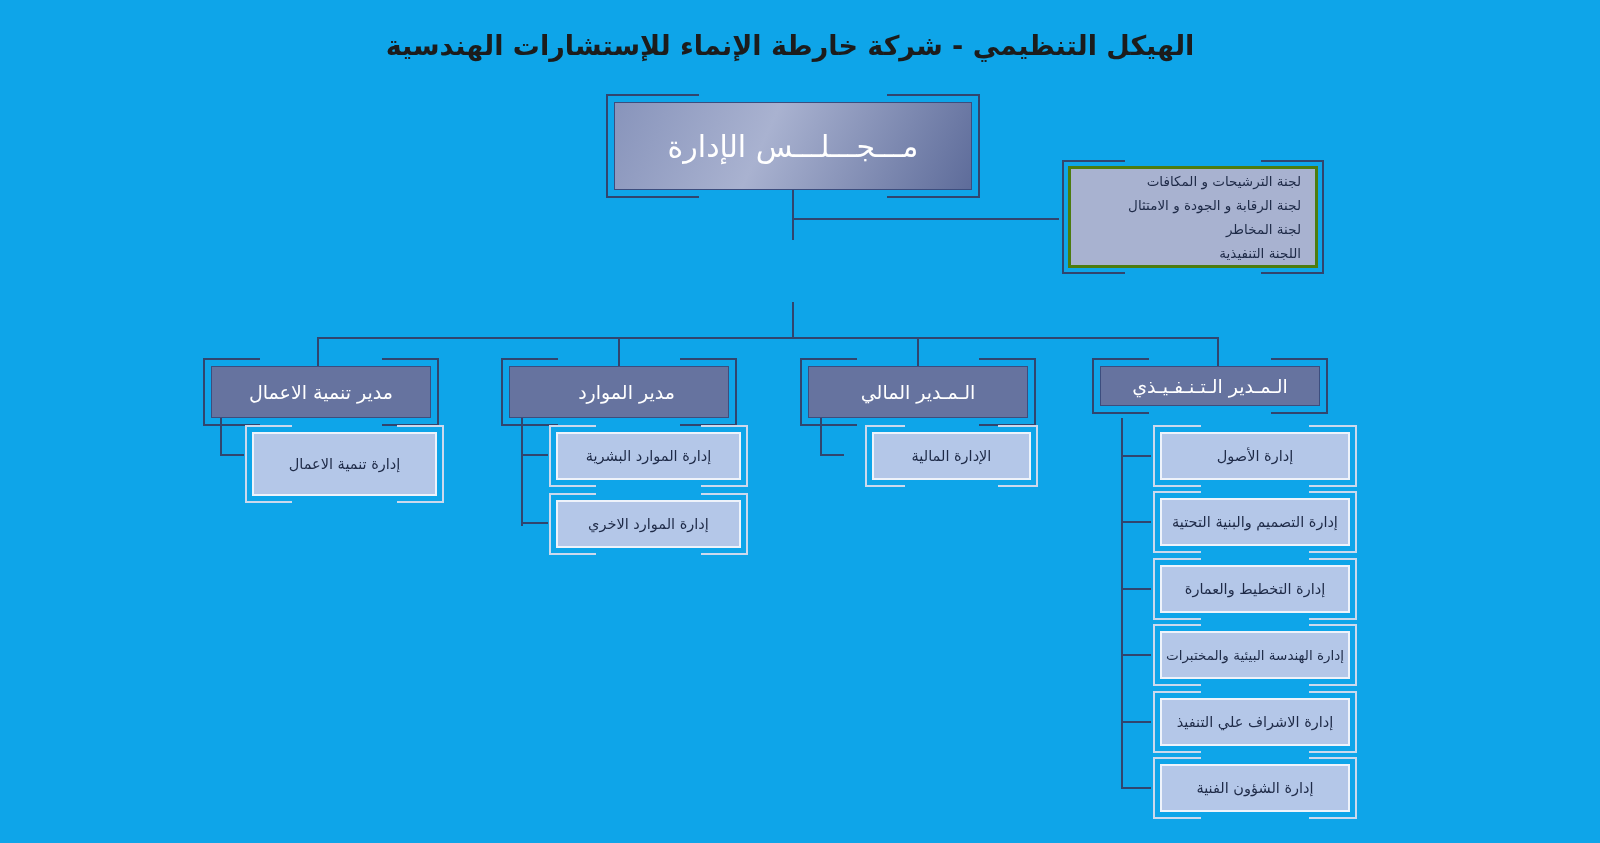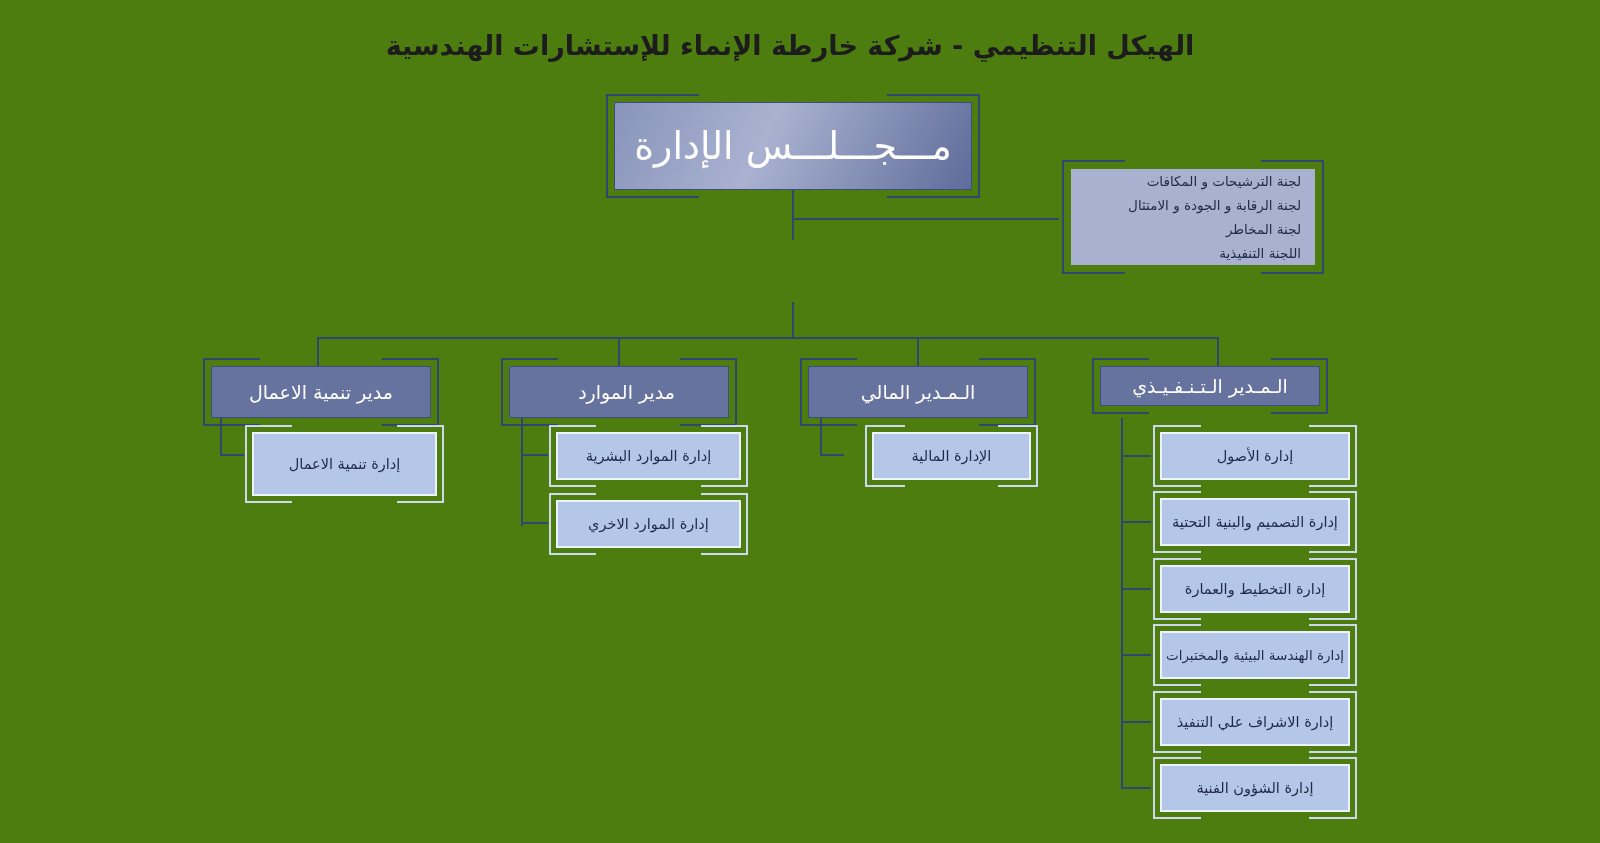--- a/index.html
+++ b/index.html
@@ -1,33 +1,33 @@
 <!DOCTYPE html>
 <html lang="ar"><head>
 <meta charset="utf-8">
 <style>
   html,body{margin:0;padding:0;background:#ffffff;}
   body{font-family:"DejaVu Sans",sans-serif;}
-  .canvas{position:relative;width:1600px;height:843px;background:#4d7c0f;overflow:hidden;}
+  .canvas{position:relative;width:1600px;height:843px;background:#0ea5e9;overflow:hidden;}
   .title{position:absolute;top:30px;left:0;width:1580px;text-align:center;
          font-size:27px;font-weight:bold;color:#1c1c1c;direction:rtl;}
   
   .line{position:absolute;background:#31456e;}
   
   .node{position:absolute;display:flex;align-items:center;justify-content:center;
         box-sizing:border-box;direction:rtl;}
   .node .lbl{display:block;width:100%;text-align:center;direction:rtl;}
   
   .br{position:absolute;top:-9px;bottom:-9px;width:26%;pointer-events:none;box-sizing:border-box;}
   .br.l{left:-9px;border:2.5px solid var(--bc);border-right:0;}
   .br.r{right:-9px;border:2.5px solid var(--bc);border-left:0;}
   
   .dark{background:#66739f;color:#ffffff;border:1px solid #3c4d7e;--bc:#31456e;}
   .board{background:linear-gradient(115deg,#8894bb 0%,#a9b2d0 42%,#5e6c9a 100%);
-         font-size:38px;letter-spacing:1px;}
+         font-size:30px;letter-spacing:1px;}
   .md{font-size:21px;}
   .mgr{font-size:19px;}
   .light{background:#b4c7e8;color:#1e2a47;border:2px solid #eef3fb;--bc:#ccd9ed;font-size:14.5px;}
   .committee{background:#a8b2d0;color:#1e2a47;border:3px solid #4d7c0f;--bc:#31456e;
              flex-direction:column;align-items:flex-end;justify-content:center;
              padding-right:14px;font-size:13.5px;line-height:24px;text-align:right;}
   .committee .cline{width:100%;direction:rtl;}
 </style>
 </head>
 <body>

